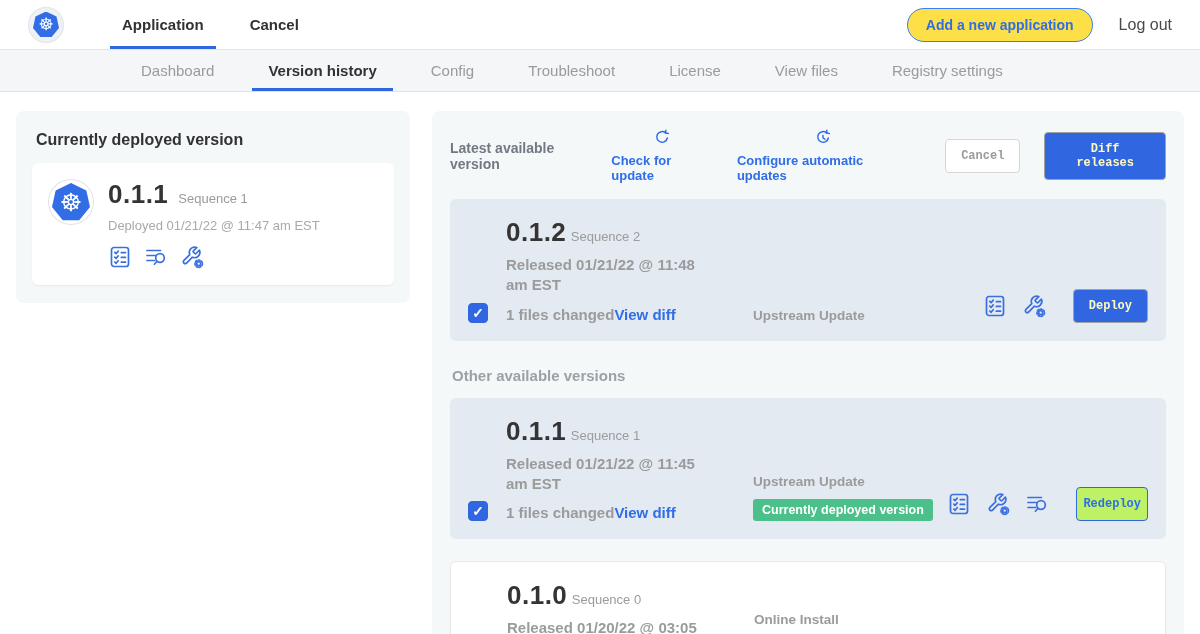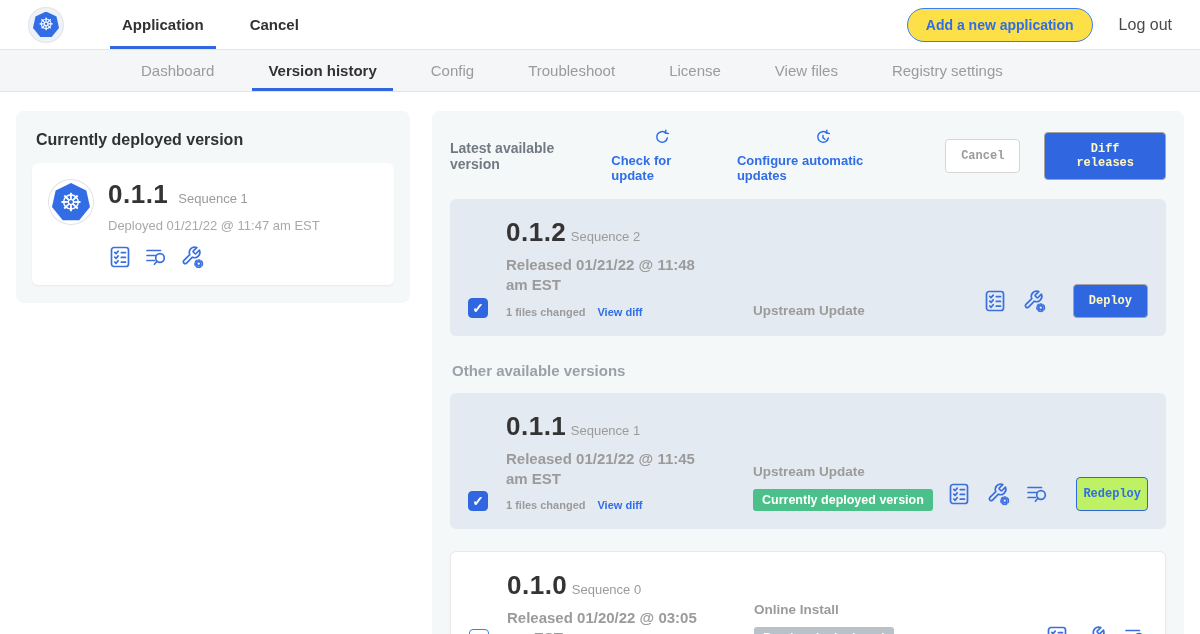--- a/index.html
+++ b/index.html
@@ -71,21 +71,21 @@
   .vrow.plain { background:#fff; border:1px solid #e9e9e9; box-shadow:0 1px 2px rgba(0,0,0,.04); }
 
   .checkbox { width:20px; height:20px; border-radius:4px; border:1px solid #3b7ef0;
     background:#fff; flex:none; cursor:pointer; display:flex; align-items:center; justify-content:center; }
   .checkbox.checked { background:#3066e0; border-color:#3066e0; }
   .checkbox.checked::after { content:"✓"; color:#fff; font-size:14px; font-weight:700; }
 
   .vinfo { width:205px; margin-left:18px; }
   .released { font-size:15px; font-weight:700; color:#9b9b9b; margin-top:7px;
     line-height:1.35; width:196px; }
-  .files-line { margin-top:10px; font-size:11px; display:flex; gap:12px; }
+  .files-line { margin-top:10px; font-size:15px; display:flex; gap:0; }
   .files-changed { color:#9b9b9b; font-weight:600; }
   .view-diff { color:#2f6ee6; font-weight:700; cursor:pointer; }
 
   .vmid { flex:1; padding-left:42px; }
   .source { font-size:13.5px; font-weight:700; color:#9b9b9b; }
   .badge { display:inline-block; margin-top:10px; font-size:12.5px; font-weight:700;
     color:#fff; border-radius:3px; padding:4px 9px; }
   .badge-green { background:#4cc08a; }
   .badge-gray { background:#b9c2c9; }
 

